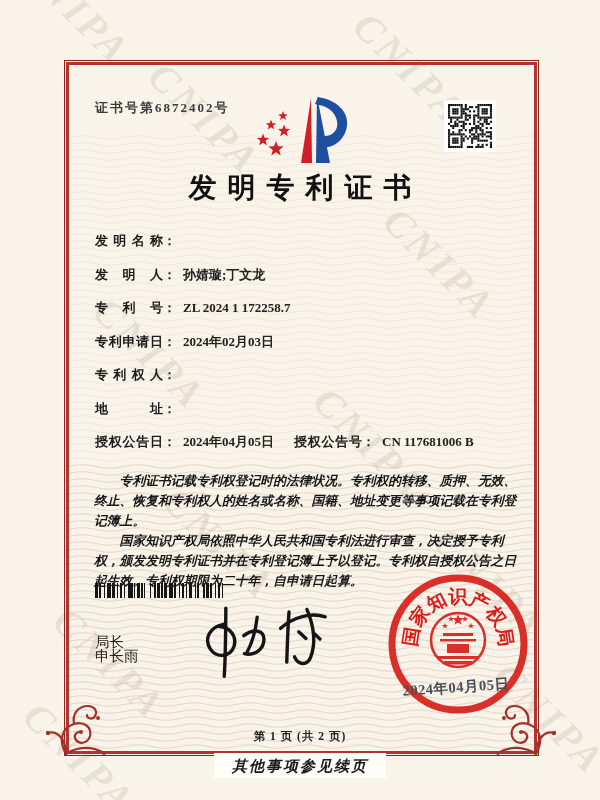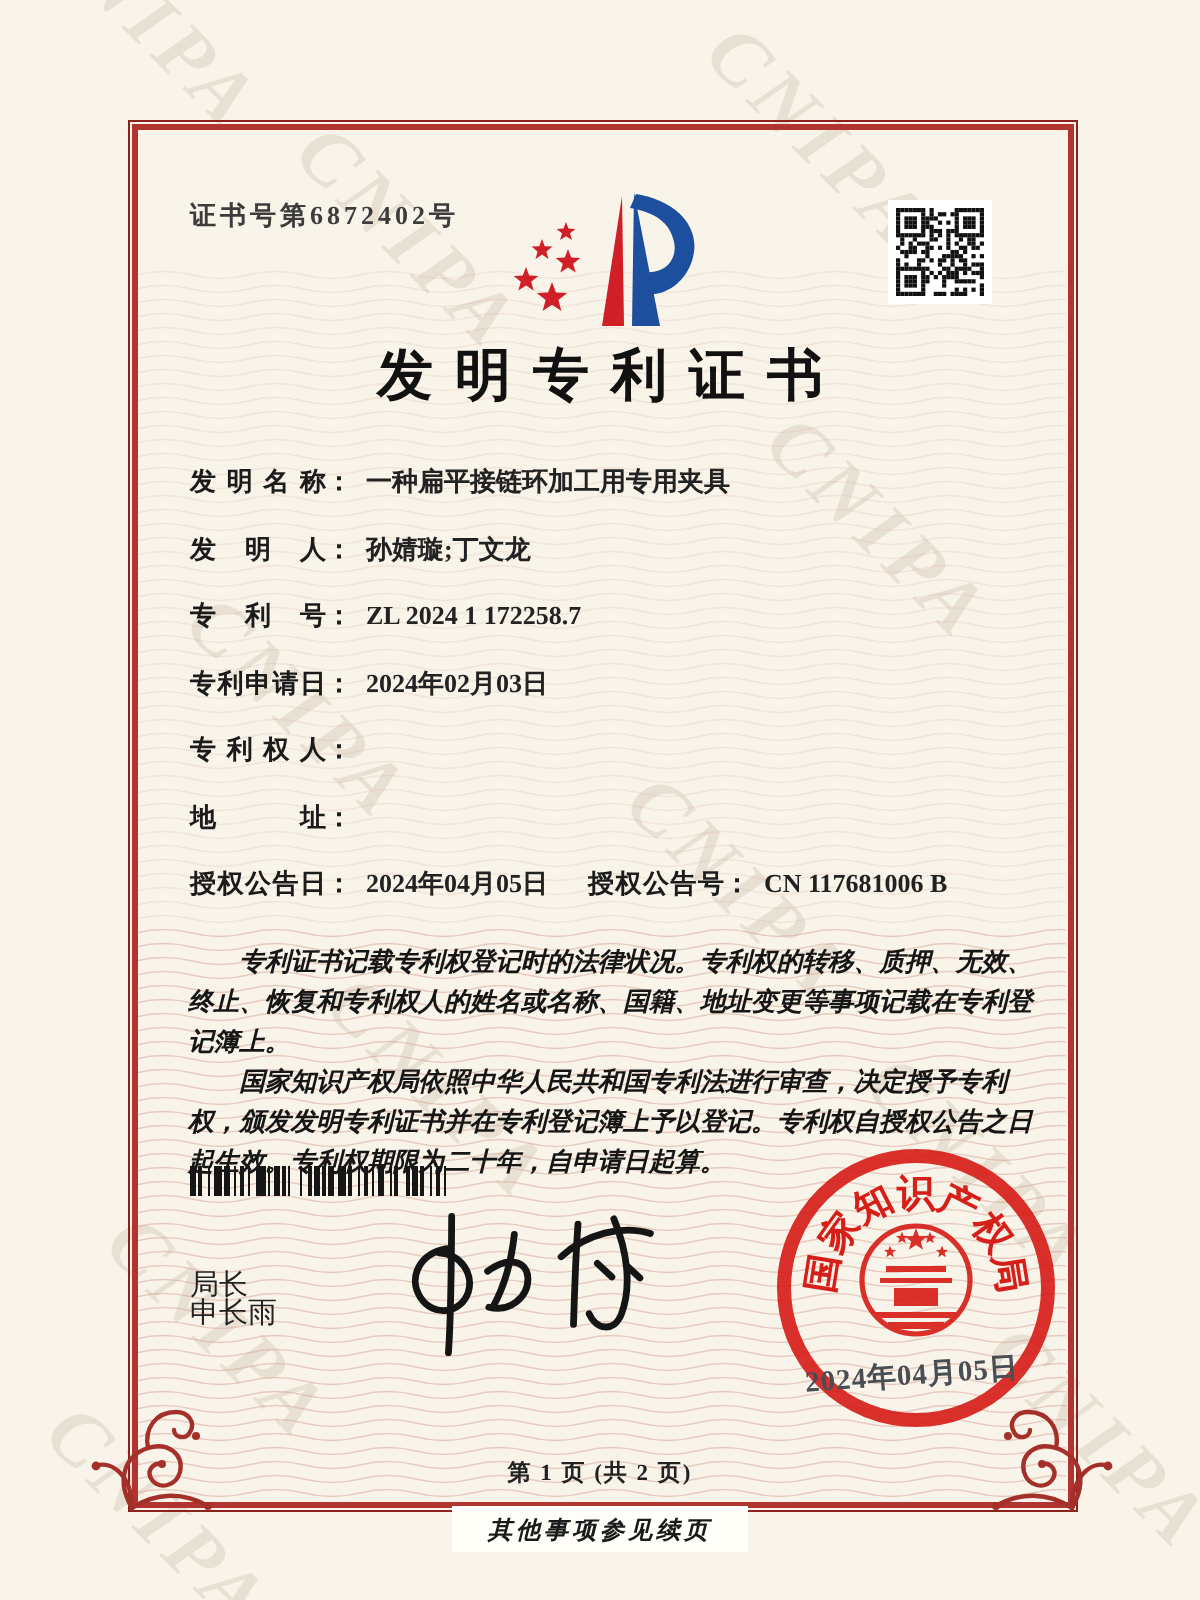--- a/index.html
+++ b/index.html
@@ -72,21 +72,21 @@
   .sig-script { position:absolute; left:186px; top:601px; z-index:3; }
   .seal { position:absolute; left:384px; top:570px; z-index:5; opacity:0.95; }
   .pageno {
     position:absolute; left:0; top:729px; width:100%; z-index:3;
     text-align:center; font-size:11.5px; font-weight:bold; color:#222;
     letter-spacing:1px;
   }
   .note {
     position:absolute; left:50%; top:753px; transform:translateX(-50%);
     z-index:6; background:#fffef9; padding:4px 18px 2px;
-    font-size:12px; font-style:italic; font-weight:600; color:#1a1a1a;
+    font-size:15px; font-style:italic; font-weight:600; color:#1a1a1a;
     letter-spacing:2px; white-space:nowrap;
   }
 </style>
 </head>
 <body>
 
 <div id="wm-layer">
     <span class="wm" style="left: 5px; top: -15px;">CNIPA</span>
     <span class="wm" style="left: 340px; top: 45px;">CNIPA</span>
     <span class="wm" style="left: 135px; top: 95px;">CNIPA</span>
@@ -396,21 +396,20 @@
 <div class="fields" id="fields">
     <div class="frow">
       <span style="display: inline-flex; align-items: baseline;">
         <span class="flabel">
           <span>发</span>
           <span>明</span>
           <span>名</span>
           <span>称</span>
         </span>
         <span class="colon">：</span>
-        <span class="fvalue">一种扁平接链环加工用专用夹具</span>
       </span>
     </div>
     <div class="frow">
       <span style="display: inline-flex; align-items: baseline;">
         <span class="flabel">
           <span>发</span>
           <span>明</span>
           <span>人</span>
         </span>
         <span class="colon">：</span>

